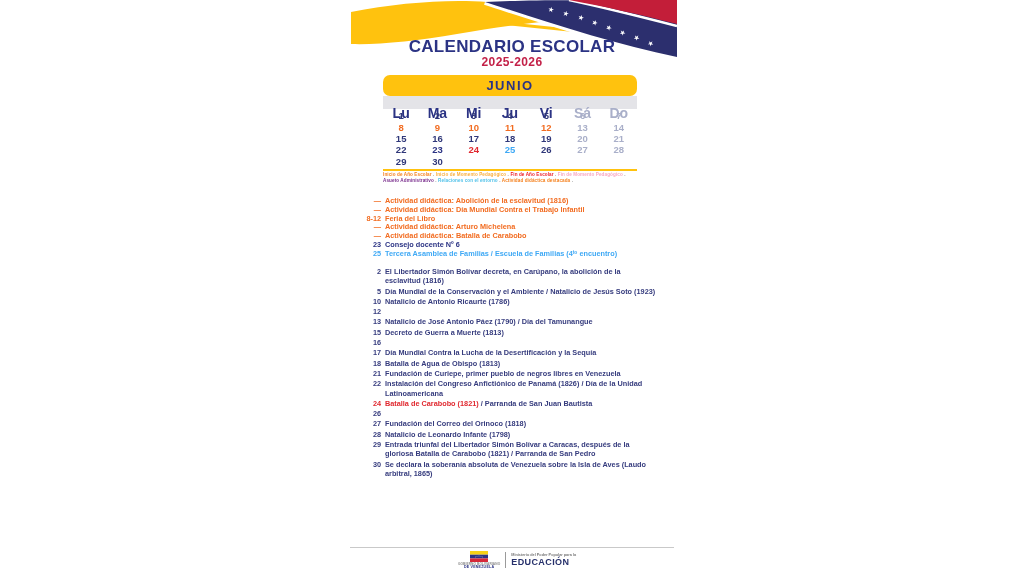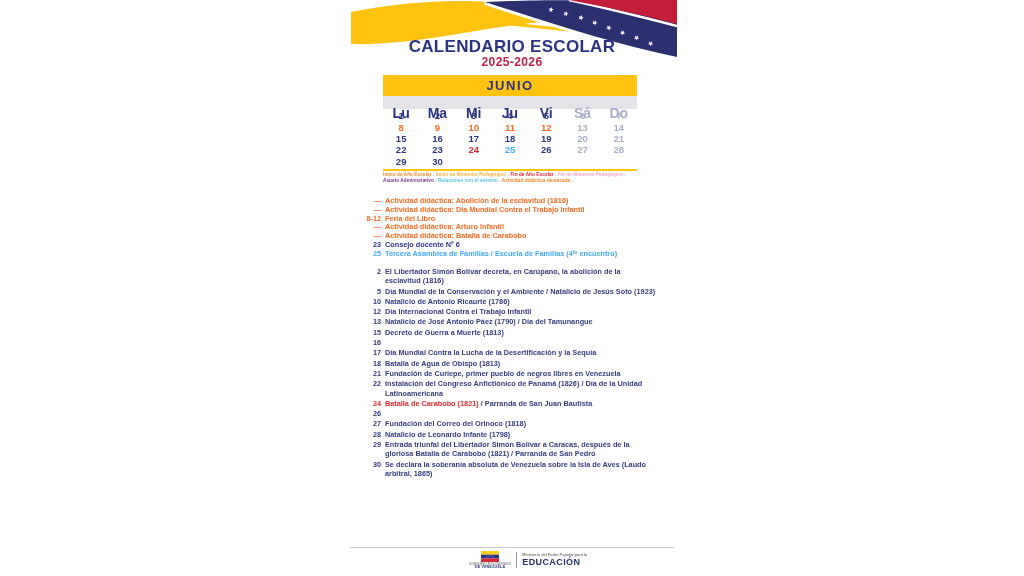--- a/index.html
+++ b/index.html
@@ -9,21 +9,21 @@
 
   
   .header-art{position:absolute;left:0;top:0;width:330px;height:70px;}
   .title-block{position:absolute;left:0;top:38px;width:330px;text-align:center;line-height:1.05;}
   .title{font-size:17px;font-weight:800;color:#2b3384;letter-spacing:.3px;}
   .subtitle{font-size:12px;font-weight:800;color:#c32148;letter-spacing:.4px;}
 
   
   .calendar{position:absolute;left:36px;top:75px;width:254px;}
   .month-bar{height:21px;background:#ffc20e;display:flex;align-items:center;justify-content:center;
-             font-size:13px;font-weight:800;color:#2b3384;letter-spacing:1.5px;}
+             font-size:13px;font-weight:800;color:#2b3384;letter-spacing:1.5px;border-radius:7px;}
   .weekday-row{height:13px;background:#e4e4e8;display:grid;grid-template-columns:repeat(7,1fr);}
   .wd{display:flex;align-items:center;justify-content:center;font-size:14px;font-weight:800;color:#2b3384;margin-top:9px;}
   .wd.wkend{color:#a9afc9;}
   .day-grid{display:grid;grid-template-columns:repeat(7,1fr);grid-auto-rows:11.4px;padding-top:1px;}
   .day{display:flex;align-items:center;justify-content:center;font-size:9.5px;font-weight:700;color:#2f3779;}
   .day.weekend{color:#a9afc9;}
   .day.didactic{color:#f26c21;font-weight:800;}
   .day.council{color:#2b3384;font-weight:800;}
   .day.holiday{color:#e0282f;font-weight:800;}
   .day.family{color:#3fa9f5;font-weight:800;}
@@ -45,21 +45,21 @@
 
   
   .event-list{position:absolute;left:12px;top:267px;width:312px;}
   .erow{display:flex;font-size:7.3px;line-height:9.3px;color:#363c7e;margin-bottom:1px;}
   .edate{width:22px;text-align:right;margin-right:4px;font-weight:800;flex:none;}
   .etext{flex:1;max-width:272px;font-weight:600;}
   .red{color:#e0282f;}
 
   
   .footer-rule{position:absolute;left:3px;top:547px;width:324px;height:1px;background:#c9c9c9;}
-  .footer-logo{position:absolute;left:16px;top:551px;width:330px;display:flex;align-items:center;
+  .footer-logo{position:absolute;left:5px;top:551px;width:330px;display:flex;align-items:center;
                justify-content:center;gap:5px;}
   .flag-wrap{display:flex;flex-direction:column;align-items:center;line-height:1;}
   .gov-top{font-size:3.2px;color:#8a8a8a;font-weight:700;margin-top:1px;letter-spacing:.1px;}
   .gov-bottom{font-size:3.6px;color:#2b3384;font-weight:800;letter-spacing:.2px;}
   .logo-divider{width:1px;height:16px;background:#9a9a9a;}
   .ministry{display:flex;flex-direction:column;line-height:1.15;}
   .ministry-prefix{font-size:3.8px;color:#777;font-weight:600;}
   .ministry-name{font-size:9px;color:#26306b;font-weight:800;letter-spacing:.4px;}
 </style>
 </head>
@@ -153,21 +153,21 @@
         <div class="hrow orange">
           <span class="hdate">—</span>
           <span class="htext">Actividad didáctica: Día Mundial Contra el Trabajo Infantil</span>
         </div>
         <div class="hrow orange">
           <span class="hdate">8-12</span>
           <span class="htext">Feria del Libro</span>
         </div>
         <div class="hrow orange">
           <span class="hdate">—</span>
-          <span class="htext">Actividad didáctica: Arturo Infantil</span>
+          <span class="htext">Actividad didáctica: Arturo Michelena</span>
         </div>
         <div class="hrow orange">
           <span class="hdate">—</span>
           <span class="htext">Actividad didáctica: Batalla de Carabobo</span>
         </div>
         <div class="hrow navy">
           <span class="hdate">23</span>
           <span class="htext">Consejo docente Nº 6</span>
         </div>
         <div class="hrow blue">
@@ -184,21 +184,20 @@
         <div class="erow">
           <span class="edate">5</span>
           <span class="etext">Día Mundial de la Conservación y el Ambiente / Natalicio de Jesús Soto (1923)</span>
         </div>
         <div class="erow">
           <span class="edate">10</span>
           <span class="etext">Natalicio de Antonio Ricaurte (1786)</span>
         </div>
         <div class="erow">
           <span class="edate">12</span>
-          <span class="etext">Día Internacional Contra el Trabajo Infantil</span>
         </div>
         <div class="erow">
           <span class="edate">13</span>
           <span class="etext">Natalicio de José Antonio Páez (1790) / Día del Tamunangue</span>
         </div>
         <div class="erow">
           <span class="edate">15</span>
           <span class="etext">Decreto de Guerra a Muerte (1813)</span>
         </div>
         <div class="erow">

